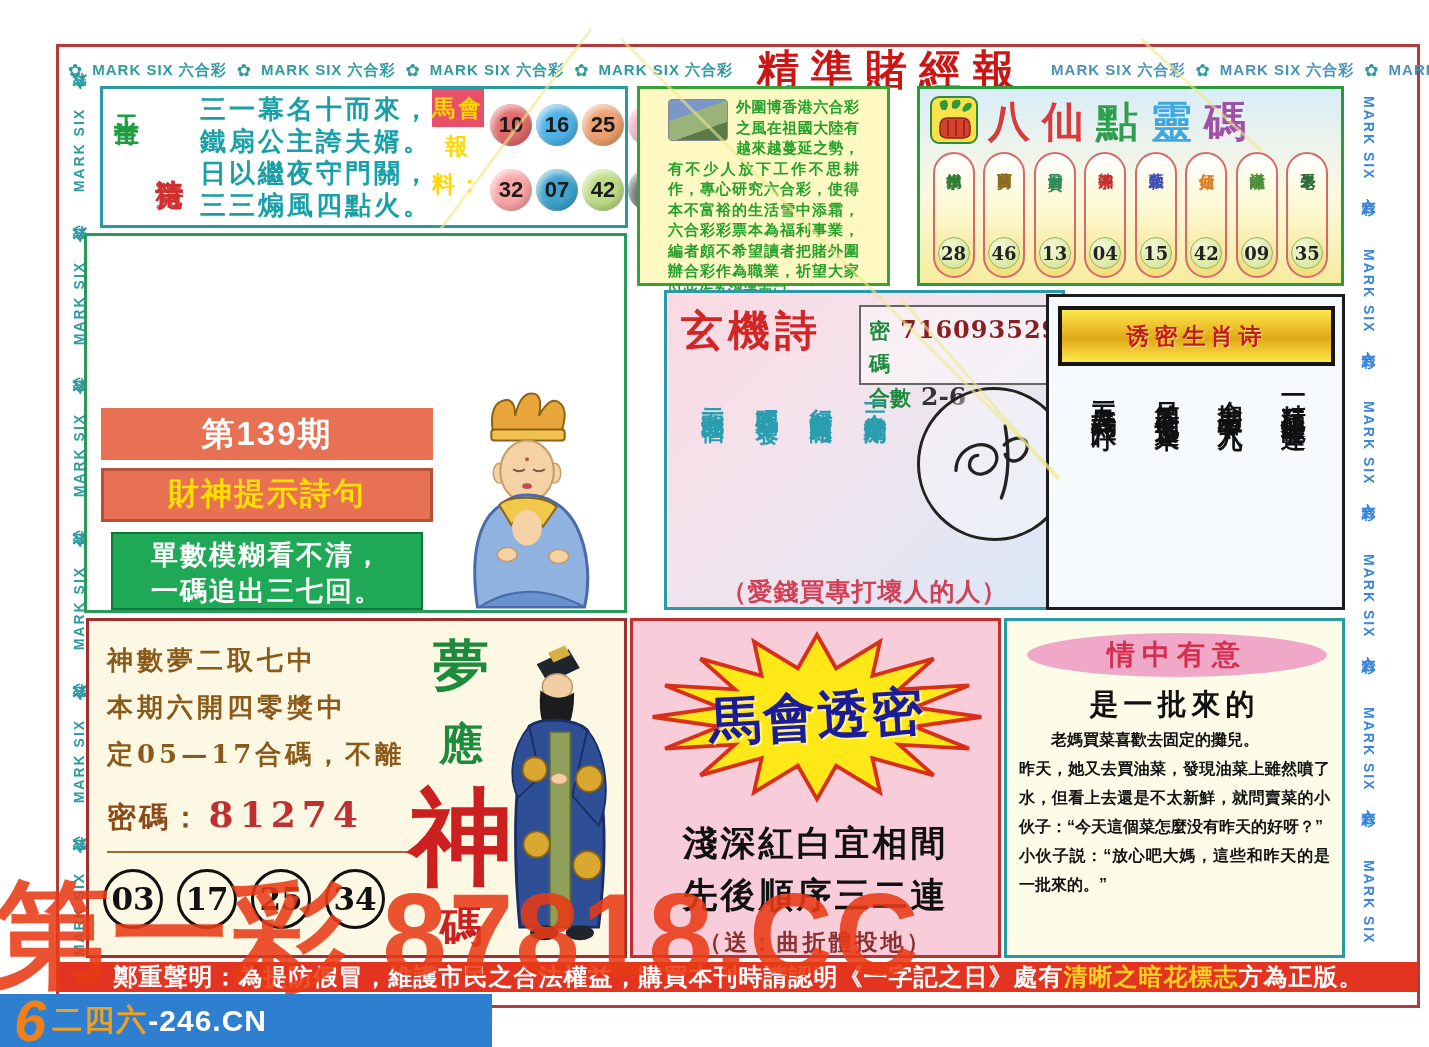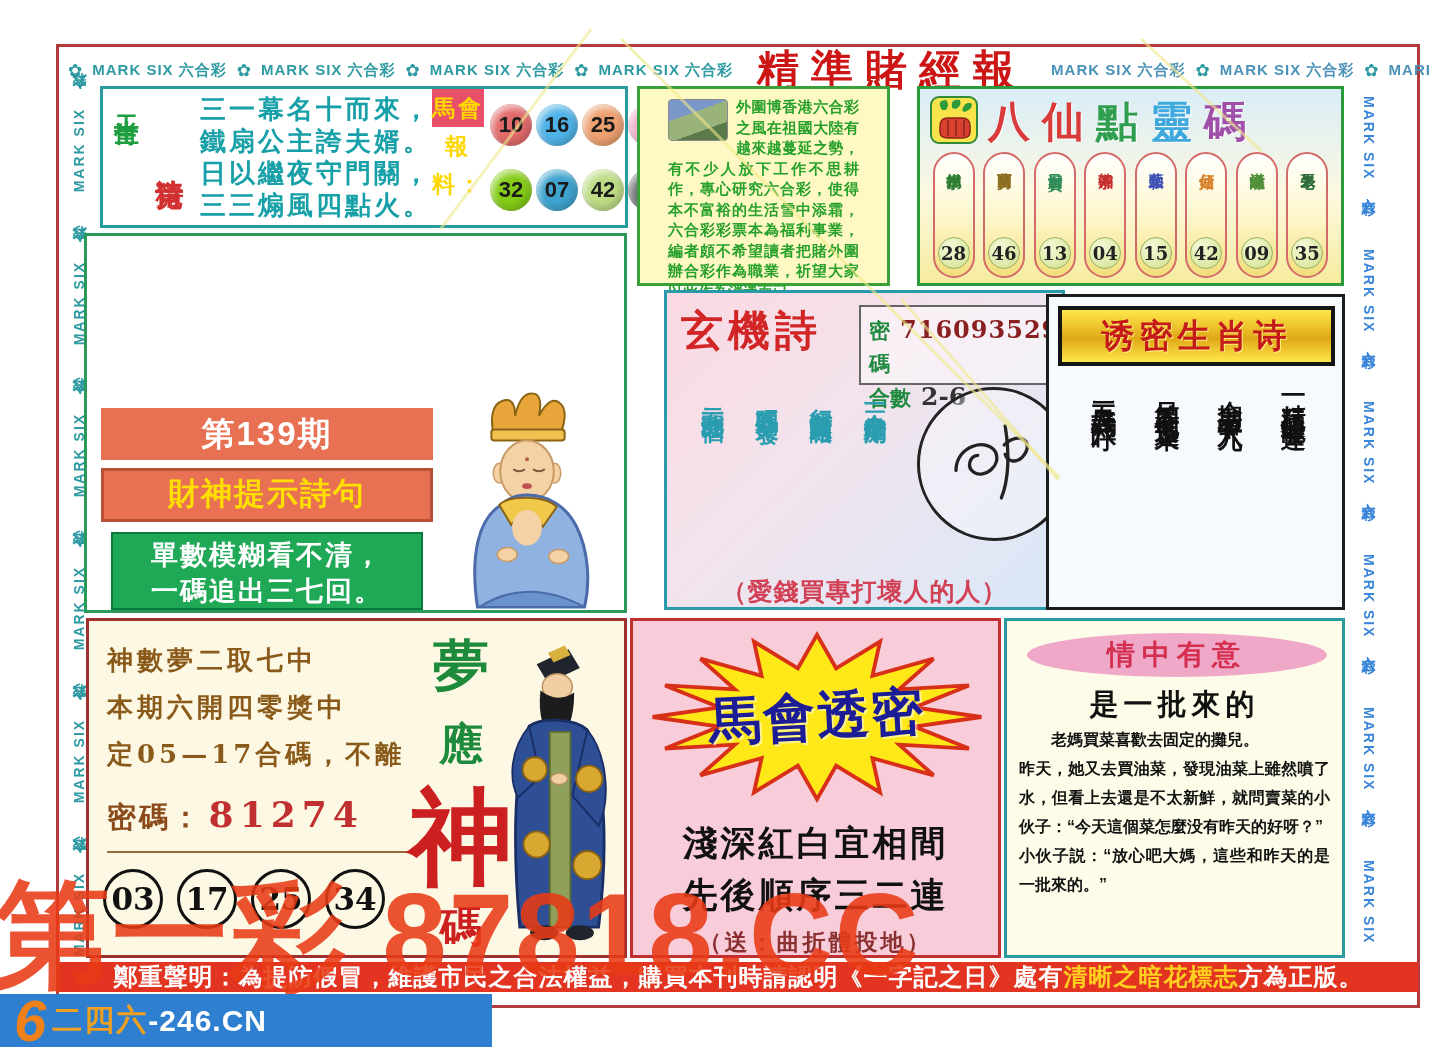--- a/index.html
+++ b/index.html
@@ -94,21 +94,21 @@
                  color:#2b9db0;letter-spacing:2px;}
   .mcircle{position:absolute;left:250px;top:94px;width:148px;height:148px;border:3px solid #222;
            border-radius:50%;background:rgba(255,255,255,.35);}
   .mys-note{position:absolute;left:0;top:282px;width:100%;text-align:center;font-size:25px;
             font-weight:700;color:#d24055;letter-spacing:1px;}
   
   .boxF{left:1046px;top:294px;width:299px;height:316px;border:3px solid #1c1c1c;background:#f6f9fd;}
   .gold-banner{position:absolute;left:9px;top:9px;width:277px;height:60px;border:4px solid #141414;
                box-sizing:border-box;background:linear-gradient(180deg,#ffe84a,#e0a818 55%,#ffe84a);
                display:flex;align-items:center;justify-content:center;}
-  .gold-banner span{font-size:33px;font-weight:900;color:#c41a1a;letter-spacing:5px;
+  .gold-banner span{font-size:23px;font-weight:900;color:#c41a1a;letter-spacing:5px;
                     text-shadow:1px 1px 0 #ffee80;}
   .zs-cols{position:absolute;left:8px;top:84px;width:283px;height:222px;display:flex;
            flex-direction:row-reverse;justify-content:space-evenly;}
   .zs-cols .col{writing-mode:vertical-rl;text-orientation:upright;font-size:25px;font-weight:700;
                 color:#111;letter-spacing:4px;font-family:"DejaVu Serif",serif;}
   
   .boxG{left:86px;top:618px;width:541px;height:340px;border:3px solid #a03030;background:#fdf8e4;}
   .dream-lines{position:absolute;left:18px;top:16px;font-family:"DejaVu Serif",serif;font-size:26px;
                font-weight:900;color:#8a5a1a;line-height:47px;letter-spacing:4px;white-space:nowrap;}
   .dream-code{position:absolute;left:18px;top:172px;font-family:"DejaVu Serif",serif;font-weight:900;}
@@ -215,21 +215,21 @@
       <div>日以繼夜守門關，</div>
       <div>三三煽風四點火。</div>
     </div>
     <div class="tips">
       <div class="tips-head">馬會報料：</div>
       <div class="balls">
         <div class="ball" style="background: rgb(226, 107, 107);">10</div>
         <div class="ball" style="background: rgb(79, 179, 232);">16</div>
         <div class="ball" style="background: rgb(237, 160, 112);">25</div>
         <div class="ball" style="background: rgb(242, 175, 204);">29</div>
-        <div class="ball" style="background: #84cc16;">32</div>
+        <div class="ball" style="background: #fca5a5;">32</div>
         <div class="ball" style="background: rgb(63, 164, 207);">07</div>
         <div class="ball" style="background: rgb(190, 220, 133);">42</div>
         <div class="ball" style="background: #737373;">43</div>
       </div>
     </div>
   </div>
 
   <div class="box boxB">
     <span class="photo"></span><span>外圍博香港六合彩之風在祖國大陸有越來越蔓延之勢，有不少人放下工作不思耕作，專心研究六合彩，使得本不富裕的生活雪中添霜，六合彩彩票本為福利事業，編者頗不希望讀者把賭外圍辦合彩作為職業，祈望大家以此作為消遣而已。</span>
     <span class="signature">馬會公司宣</span>

